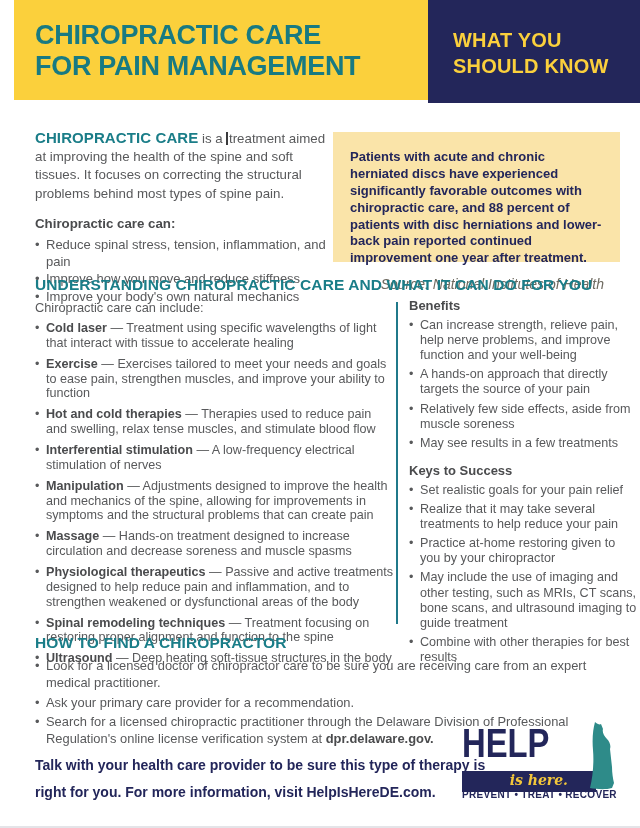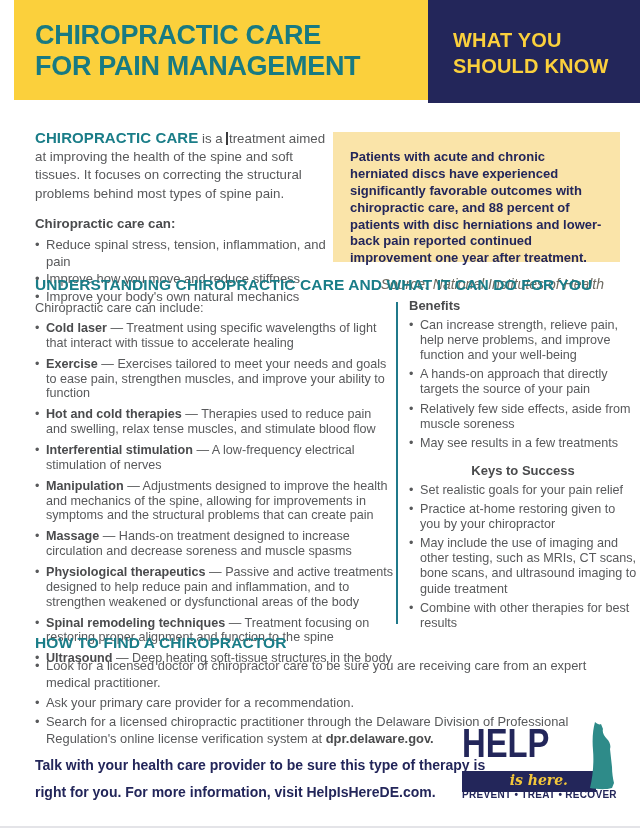--- a/index.html
+++ b/index.html
@@ -41,21 +41,21 @@
   .sec-heading{position:absolute;font-size:15.5px;font-weight:800;color:var(--teal);letter-spacing:0.1px;}
   #understanding-heading{left:35px;top:276px;}
   .left-col{position:absolute;left:35px;top:300px;width:360px;}
   .list-intro{font-size:12.8px;color:var(--body-gray);margin-bottom:2px;}
   .left-col ul.bullets li{font-size:12.6px;line-height:1.18;margin-top:6px;}
   .left-col ul.bullets li b{color:var(--term-gray);}
   .divider{position:absolute;left:396px;top:302px;width:2px;height:322px;background:var(--divider);}
   .right-col{position:absolute;left:409px;top:298px;width:228px;}
   .col-heading{font-size:13px;font-weight:700;color:var(--term-gray);}
   .right-col ul.bullets li{font-size:12.6px;line-height:1.2;margin-top:4px;}
-  .keys-heading{margin-top:12px;text-align:center;}
+  .keys-heading{margin-top:12px;}
 
   
   .find{position:absolute;left:35px;top:634px;width:560px;}
   #find-heading{position:static;display:block;margin-bottom:4px;}
   .find ul.bullets li{font-size:12.9px;line-height:1.34;margin-top:2px;}
   .find ul.bullets li b{color:var(--term-gray);}
 
   
   .footer-text{position:absolute;left:35px;top:752px;width:480px;font-size:14px;line-height:27px;
                font-weight:700;color:var(--navy);}
@@ -126,20 +126,21 @@
     <p class="col-heading">Benefits</p>
     <ul class="bullets">
         <li>Can increase strength, relieve pain, help nerve problems, and improve function and your well-being</li>
         <li>A hands-on approach that directly targets the source of your pain</li>
         <li>Relatively few side effects, aside from muscle soreness</li>
         <li>May see results in a few treatments</li>
       </ul>
     <p class="col-heading keys-heading">Keys to Success</p>
     <ul class="bullets">
         <li>Set realistic goals for your pain relief</li>
+        <li>Realize that it may take several treatments to help reduce your pain</li>
         <li>Practice at-home restoring given to you by your chiropractor</li>
         <li>May include the use of imaging and other testing, such as MRIs, CT scans, bone scans, and ultrasound imaging to guide treatment</li>
         <li>Combine with other therapies for best results</li>
       </ul>
   </section>
 
   <section class="find">
     <h2 class="sec-heading" id="find-heading">HOW TO FIND A CHIROPRACTOR</h2>
     <ul class="bullets">
         <li>Look for a licensed doctor of chiropractor care to be sure you are receiving care from an expert medical practitioner.</li>

